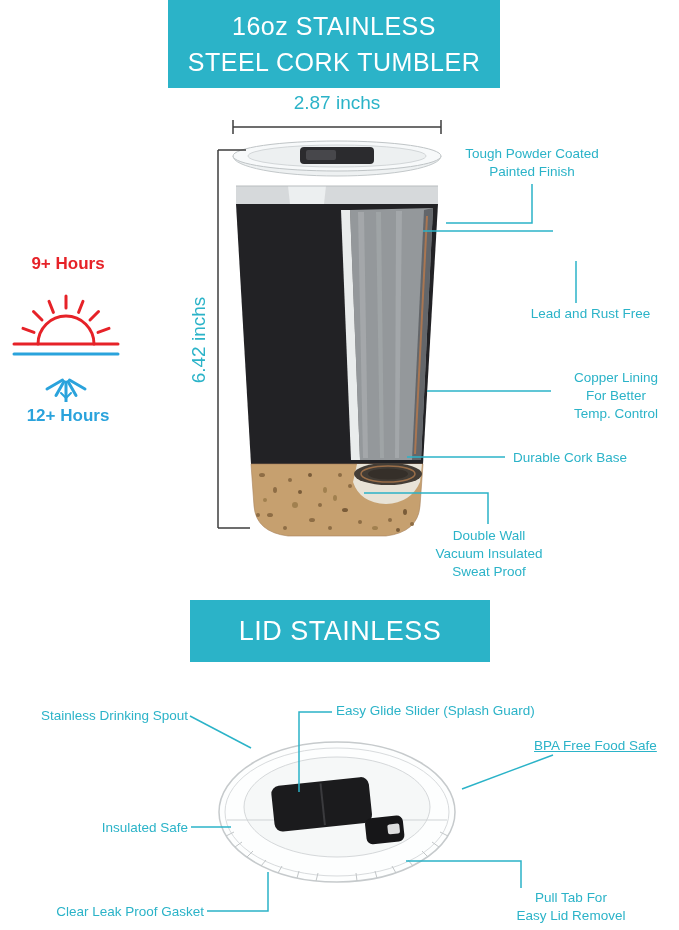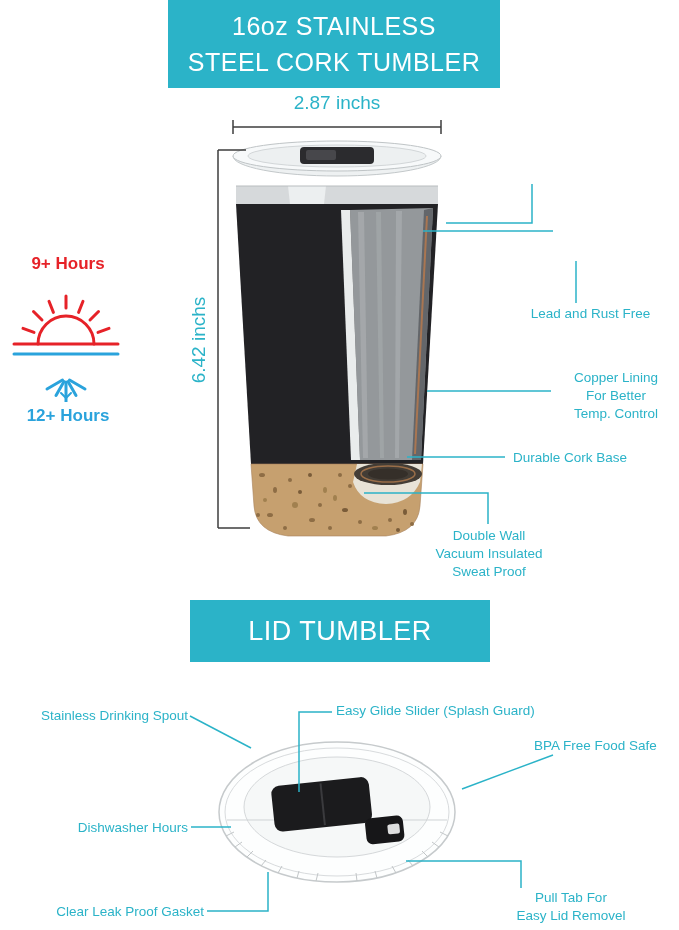--- a/index.html
+++ b/index.html
@@ -173,34 +173,36 @@
       <path d="M488,524 V493 H364"></path>
       <path d="M190,716 L251,748"></path>
       <path d="M332,712 H299 V792"></path>
       <path d="M553,755 L462,789"></path>
       <path d="M191,827 H231"></path>
       <path d="M207,911 H268 V872"></path>
       <path d="M521,888 V861 H406"></path>
     </g>
   </svg>
 
+  <div class="callout ctr" style="left:450px;top:145px;width:164px;">Tough Powder Coated
+Painted Finish</div>
   <div class="callout ctr" style="left:518px;top:305px;width:145px;">Lead and Rust Free</div>
   <div class="callout ctr" style="left:558px;top:369px;width:116px;">Copper Lining
 For Better
 Temp. Control</div>
   <div class="callout ctr" style="left:494px;top:449px;width:152px;">Durable Cork Base</div>
   <div class="callout ctr" style="left:426px;top:527px;width:126px;">Double Wall
 Vacuum Insulated
 Sweat Proof</div>
 
   <div class="abs banner mid-banner">
-    <div>LID TUMBLER</div>
+    <div>LID STAINLESS</div>
   </div>
 
   <div class="callout rgt" style="left:20px;top:707px;width:168px;">Stainless Drinking Spout</div>
   <div class="callout lft" style="left:336px;top:702px;width:210px;">Easy Glide Slider (Splash Guard)</div>
-  <div class="callout lft" style="left:534px;top:737px;width:132px;">BPA Free Food Safe</div>
-  <div class="callout rgt" style="left:60px;top:819px;width:128px;">Dishwasher Hours</div>
+  <div class="callout lft" style="left:534px;top:737px;width:132px;text-decoration:underline;">BPA Free Food Safe</div>
+  <div class="callout rgt" style="left:60px;top:819px;width:128px;">Insulated Safe</div>
   <div class="callout rgt" style="left:24px;top:903px;width:180px;">Clear Leak Proof Gasket</div>
   <div class="callout ctr" style="left:506px;top:889px;width:130px;">Pull Tab For
 Easy Lid Removel</div>
 
 </div>
 
 </body></html>

